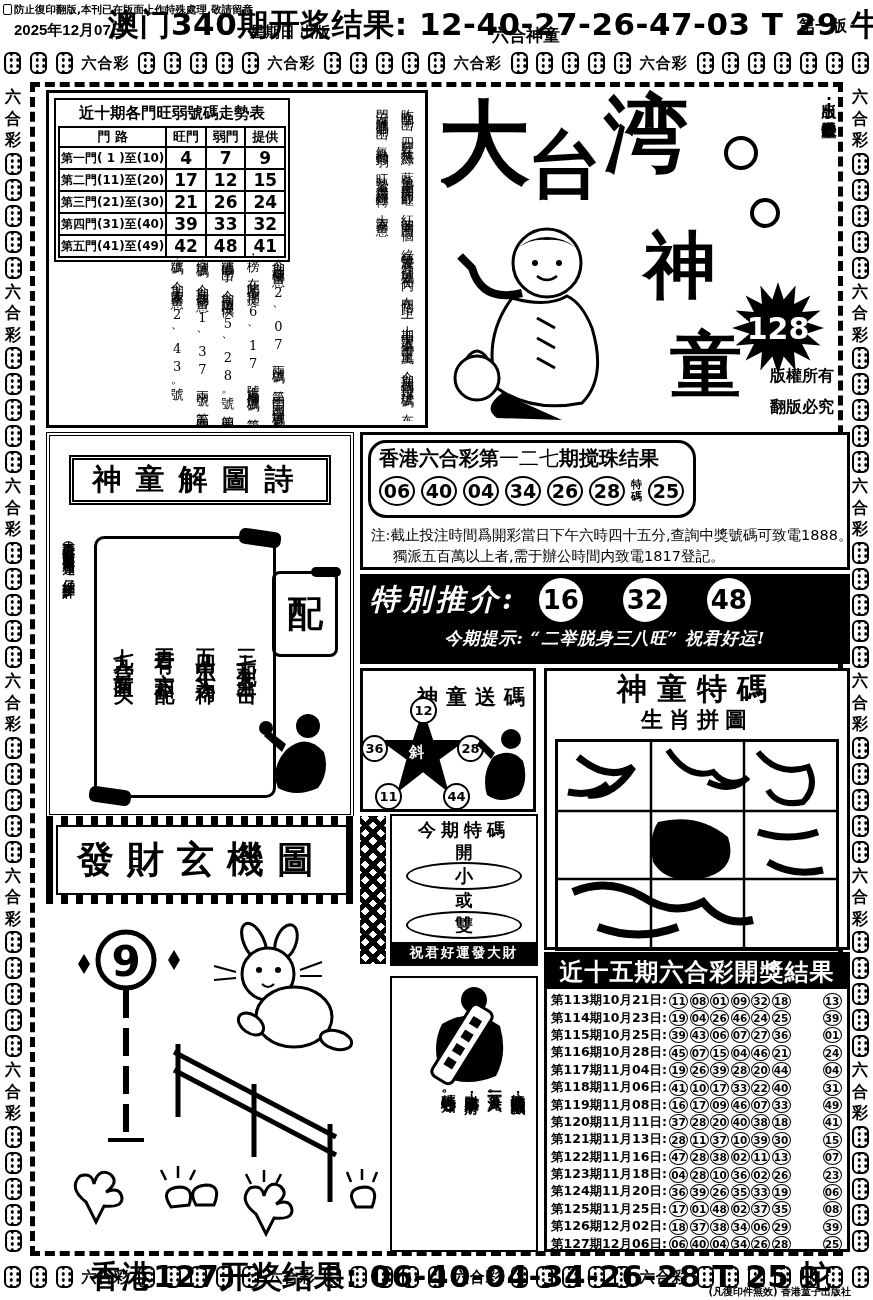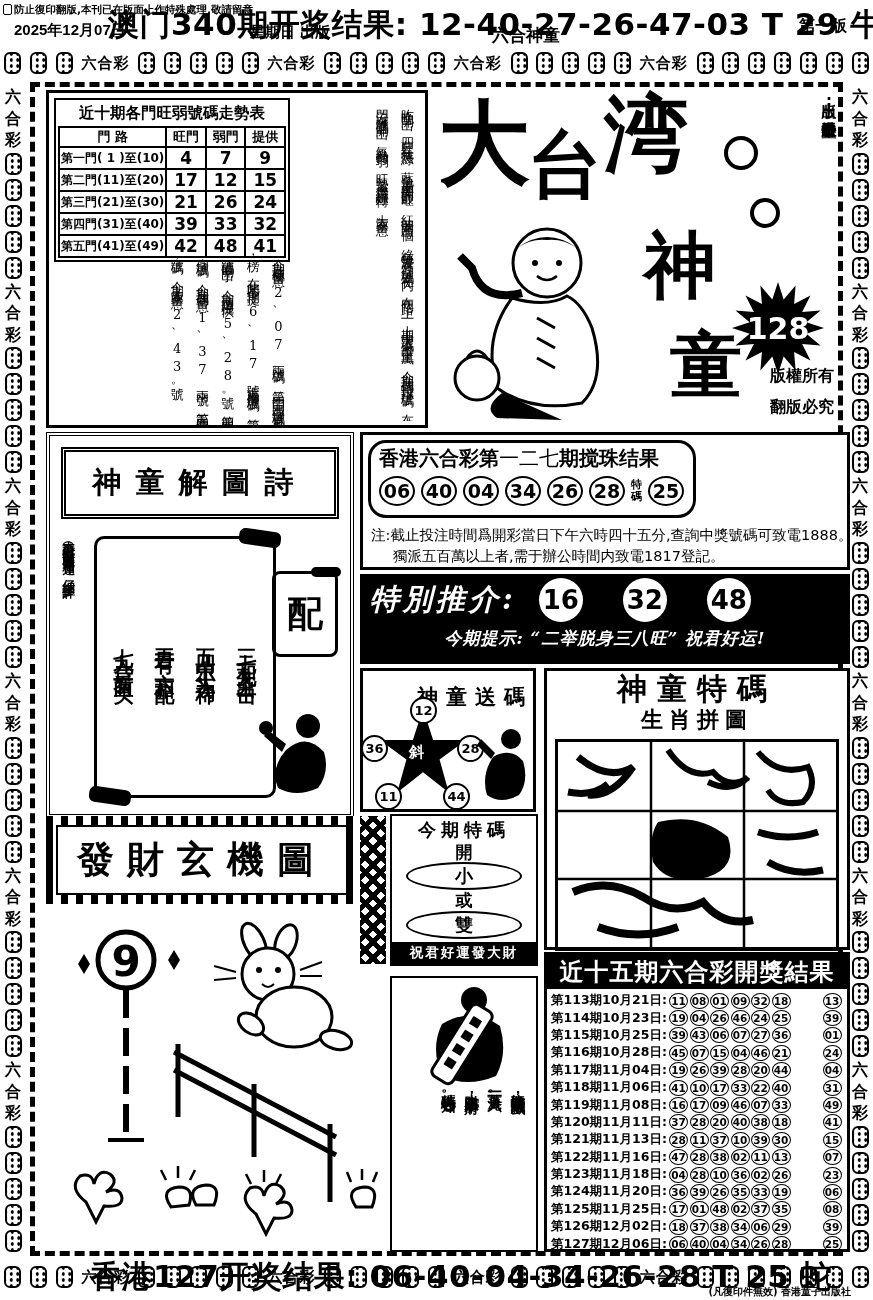--- a/index.html
+++ b/index.html
@@ -58,21 +58,21 @@
   .ring { position:absolute; border:4px solid #000; border-radius:50%; }
   .pub-v { position:absolute; right:6px; top:4px; font-size:15px; font-weight:bold; line-height:1.25; }
   .starburst-wrap { position:absolute; right:16px; top:190px; width:100px; height:100px; }
   .starburst-num { position:absolute; left:0; top:0; width:100px; height:100px; display:flex;
                    align-items:center; justify-content:center; color:#fff; font-size:30px; font-weight:900; }
   .copyright { position:absolute; right:10px; bottom:6px; font-size:16px; font-weight:bold; text-align:center;
                line-height:1.9; }
 
   
   .box-poem { left:46px; top:432px; width:308px; height:386px; border:4px double #000; padding:3px; }
-  .poem-title { border:5px double #000; margin:8px; padding:11px 4px; text-align:center;
+  .poem-title { border:5px double #000; margin:16px; padding:0 4px; text-align:center;
                 font-size:29px; font-weight:900; letter-spacing:14px; font-family:"DejaVu Serif", serif;
                 white-space:nowrap; overflow:hidden; }
   .poem-note { position:absolute; left:9px; top:95px; height:278px; font-size:12.5px; font-weight:bold;
                line-height:1.5; letter-spacing:2px; }
   .poem-scroll { position:absolute; left:44px; top:100px; width:182px; height:262px; border:3px solid #000;
                  border-radius:10px; display:flex; align-items:center; justify-content:center; }
   .poem-scroll:before, .poem-scroll:after { content:""; position:absolute; background:#000; border-radius:6px; }
   .poem-scroll:before { width:42px; height:16px; right:-8px; top:-9px; transform:rotate(8deg); }
   .poem-scroll:after  { width:42px; height:16px; left:-8px; bottom:-9px; transform:rotate(8deg); }
   .poem-text { font-size:20px; font-weight:bold; line-height:2.05; letter-spacing:6px;

